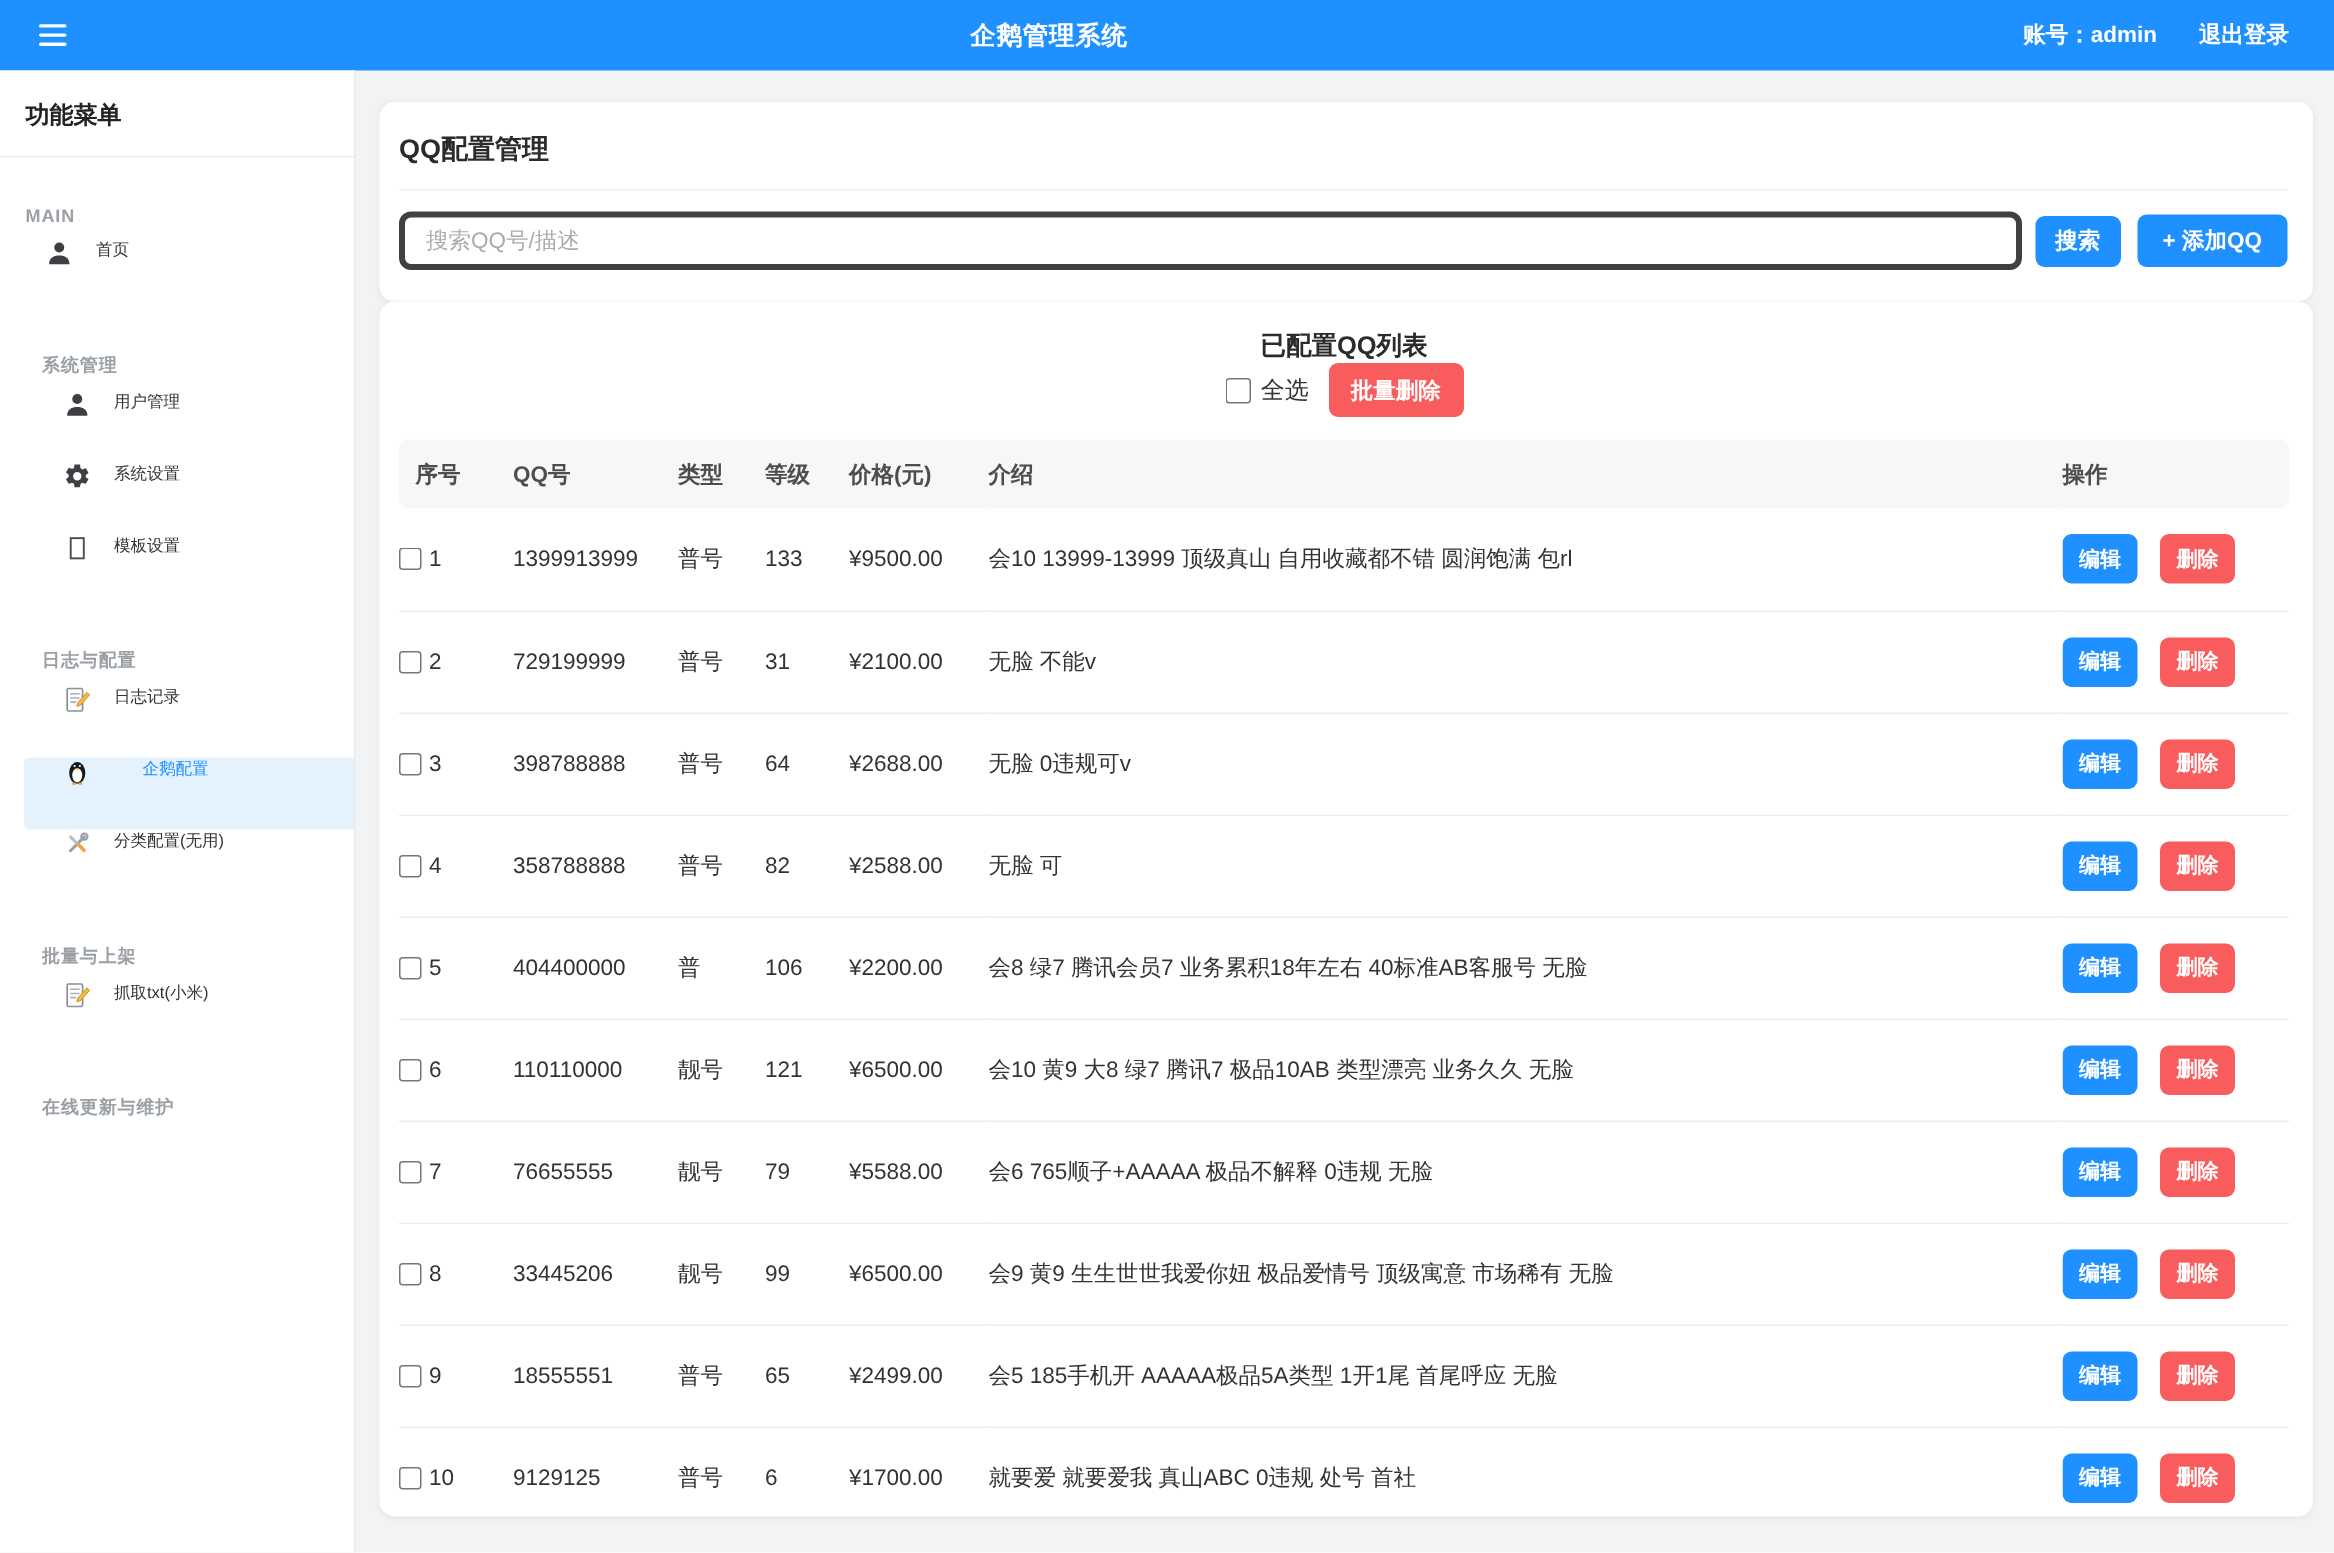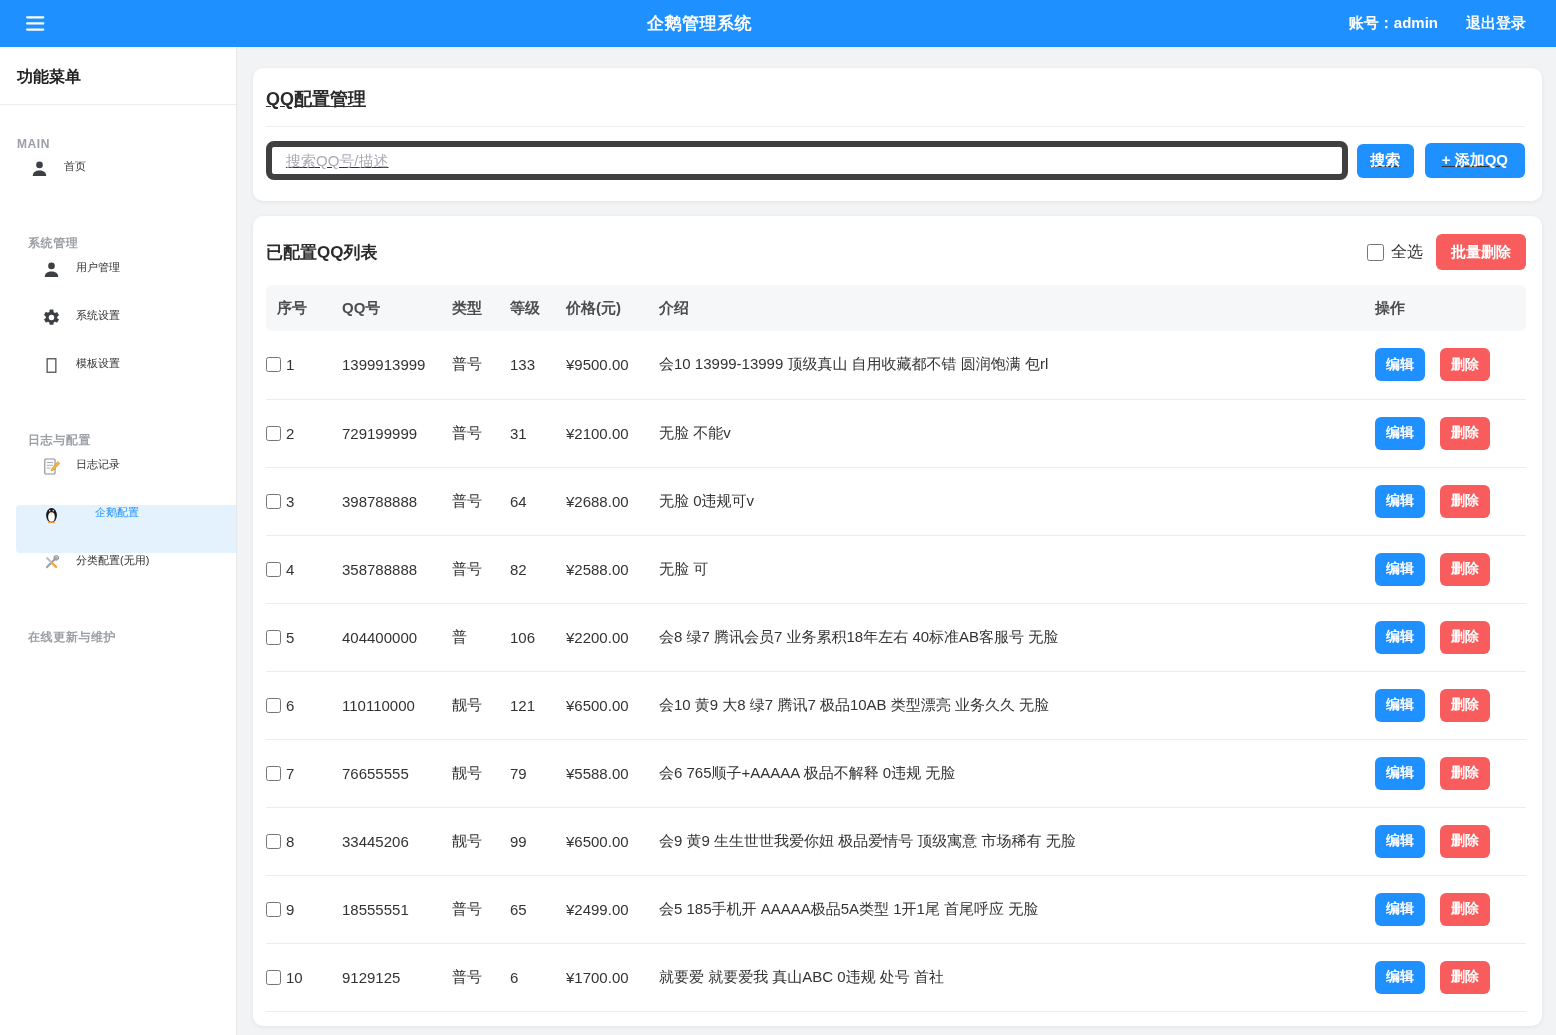--- a/index.html
+++ b/index.html
@@ -53,42 +53,42 @@
     background:var(--active-bg);color:var(--primary);
     margin-left:16px;padding-left:26px;border-radius:4px 0 0 4px;gap:34px;
   }
 
   
   .main{flex:1;min-width:0;padding:21px 14px 0 16px;overflow:hidden;}
   .card{
     background:#fff;border-radius:10px;
     box-shadow:0 1px 4px rgba(0,0,0,.07);
   }
-  .card.config{padding:19px 17px 21px 13px;margin-bottom:15px;text-decoration:underline;}
+  .card.config{padding:19px 17px 21px 13px;}
   .card-title{margin:0;font-size:18px;font-weight:bold;color:#2b2b2b;}
   .title-divider{border-bottom:1px solid #efefef;margin:15px 0 14px;}
   .search-row{display:flex;align-items:center;}
   .search-input{
-    flex:1;height:39px;border:6px solid #404040;border-radius:8px;
+    flex:1;height:39px;border:4px solid #404040;border-radius:8px;
     padding:0 14px;font-size:15px;color:#0f172a;outline:none;
     font-family:inherit;
   }
   .search-input::placeholder{color:#a8abb2;}
   .btn{
     border:none;border-radius:6px;color:#fff;cursor:pointer;
     font-family:inherit;font-weight:600;white-space:nowrap;
   }
   .btn.blue{background:var(--primary);}
   .btn.red{background:var(--danger);}
   .btn-search{height:34px;width:57px;font-size:15px;margin-left:9px;}
   .btn-add{height:35px;padding:0 17px;font-size:15px;margin-left:11px;}
 
   
   .card.list{padding:0 16px 0 13px;height:810px;overflow:hidden;}
-  .list-head{display:flex;justify-content:space-between;align-items:center;padding:18px 0 15px;}
+  .list-head{display:flex;justify-content:space-between;align-items:center;padding:18px 0 15px;flex-direction:column;}
   .list-title{margin:0;font-size:17px;font-weight:bold;color:#2b2b2b;}
   .list-controls{display:flex;align-items:center;gap:13px;}
   .select-all{display:flex;align-items:center;gap:7px;font-size:16px;color:#333;cursor:pointer;}
   .select-all input{width:17px;height:17px;margin:0;}
   .btn-batch{height:36px;padding:0 15px;font-size:15px;}
 
   table.qq{width:100%;border-collapse:collapse;table-layout:fixed;font-size:15px;}
   table.qq thead th{
     background:#F6F7F8;height:46px;text-align:left;
     font-weight:600;color:#4d4d4d;font-size:15px;padding:0;
@@ -209,20 +209,35 @@
                     <rect x="10.8" y="2.5" width="2.6" height="19" rx="1" fill="#9aa0a8"></rect>
                     <circle cx="12" cy="3.5" r="2.6" fill="none" stroke="#9aa0a8" stroke-width="1.8"></circle>
                   </g>
                   <g transform="rotate(-45 12 12)">
                     <rect x="10.8" y="3" width="2.6" height="10" fill="#b9bec6"></rect>
                     <rect x="10.6" y="12" width="3" height="9.5" rx="1.4" fill="#f6a23c"></rect>
                   </g>
                 </svg>
               </span>
               <span>分类配置(无用)</span>
+            </div>
+          </div>
+          <div class="sb-section">
+            <div class="sb-label">批量与上架</div>
+            <div class="nav-item">
+              <span class="ico">
+                <svg viewBox="0 0 24 24">
+                  <rect x="3.5" y="2.5" width="13" height="19" rx="1.2" fill="#fdfdfd" stroke="#8a8f98" stroke-width="1.4"></rect>
+                  <line x1="6" y1="7" x2="14" y2="7" stroke="#aab0b8" stroke-width="1.3"></line>
+                  <line x1="6" y1="10.5" x2="14" y2="10.5" stroke="#aab0b8" stroke-width="1.3"></line>
+                  <line x1="6" y1="14" x2="11" y2="14" stroke="#aab0b8" stroke-width="1.3"></line>
+                  <path d="M12.5 14.5 20 5.8l2.4 2-7.5 8.7-3.3 1z" fill="#f6b840" stroke="#c98d1d" stroke-width="0.8"></path>
+                </svg>
+              </span>
+              <span>抓取txt(小米)</span>
             </div>
           </div>
           <div class="sb-section">
             <div class="sb-label">在线更新与维护</div>
           </div>
         </nav>
     </aside>
 
     <main class="main">
 

